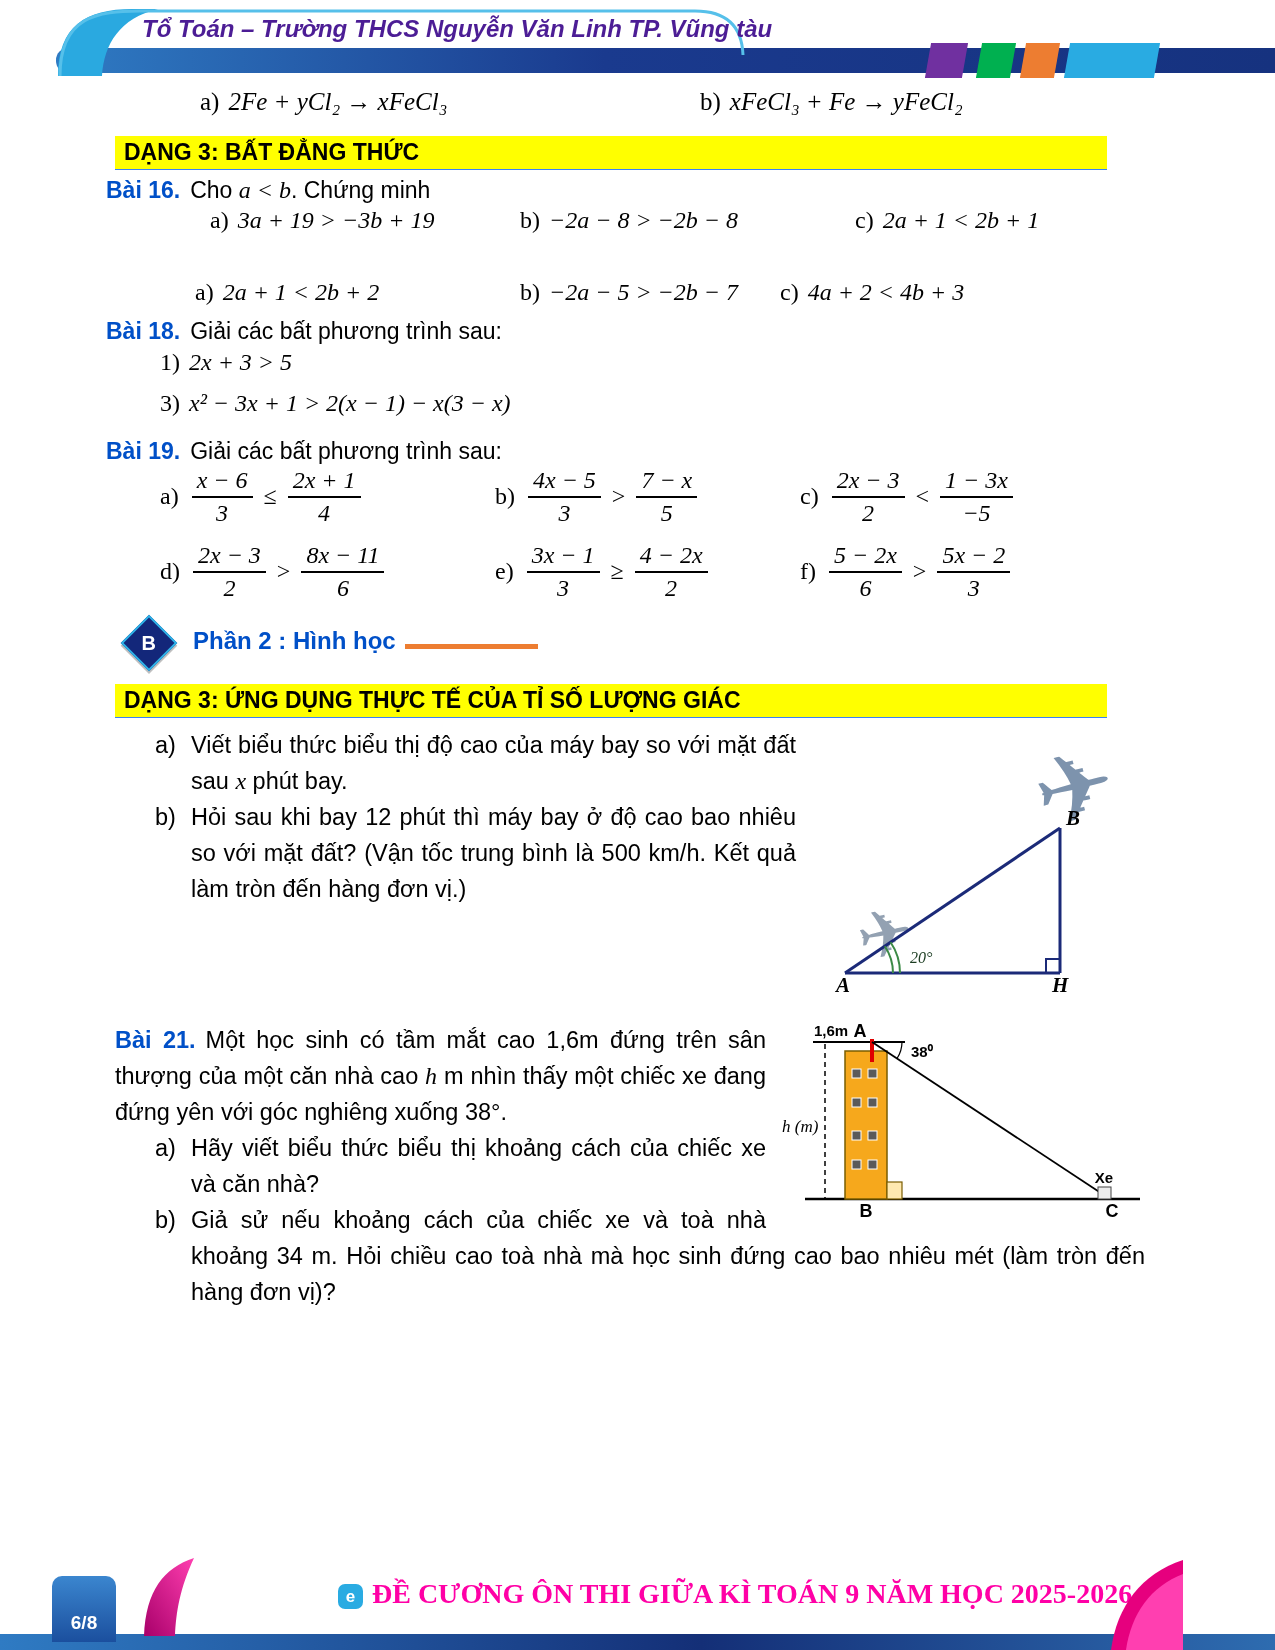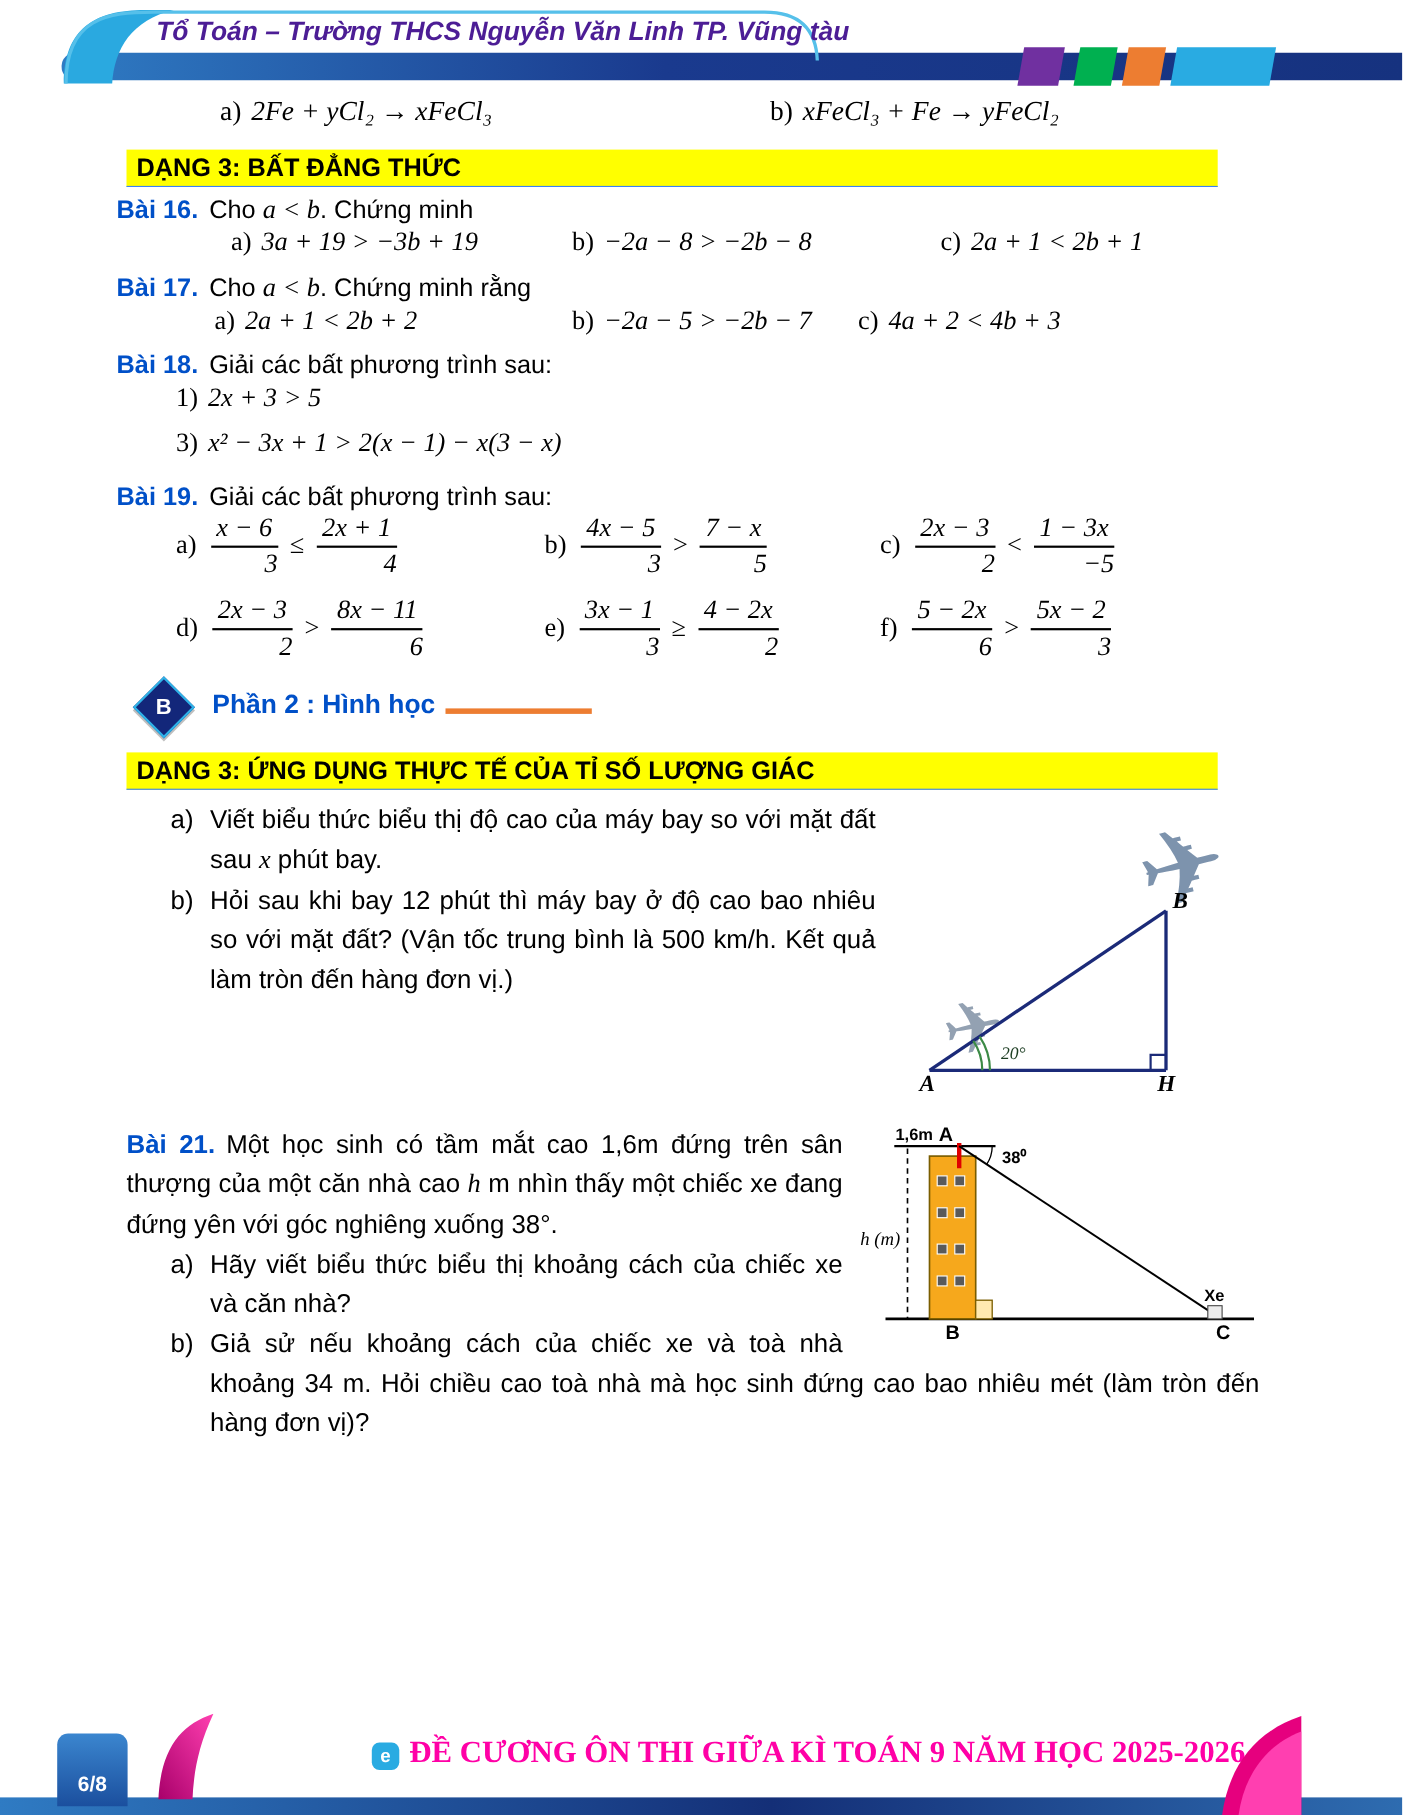--- a/index.html
+++ b/index.html
@@ -24,21 +24,21 @@
   .yellow-heading{position:absolute;left:115px;width:983px;height:33px;background:#ffff00;font-size:23px;font-weight:bold;
                   line-height:33px;padding-left:9px;border-bottom:1px solid #3b82f6;}
 
   .row{position:absolute;left:0;width:1047px;height:42px;}
   .mi{position:absolute;top:0;font-family:"Liberation Serif",serif;font-style:italic;font-size:24px;white-space:nowrap;}
   .mi .lbl{font-style:normal;margin-right:9px;}
 
   
   .fitem{position:absolute;top:0;display:inline-flex;align-items:center;font-family:"Liberation Serif",serif;font-size:24px;white-space:nowrap;}
   .fitem .flbl{margin-right:13px;}
-  .frac{display:inline-flex;flex-direction:column;align-items:flex-end;line-height:1.12;font-style:italic;}
+  .frac{display:inline-flex;flex-direction:column;align-items:center;line-height:1.12;font-style:italic;}
   .frac .num{border-bottom:2px solid #000;padding:0 5px 2px;}
   .frac .den{padding-top:2px;}
   .fop{margin:0 11px;font-style:normal;}
 
   
   .partb{position:absolute;left:115px;top:620px;width:700px;height:48px;}
   .diamond{position:absolute;left:14px;top:3px;width:36px;height:36px;background:#13277a;border:2px solid #2fb3e8;
            transform:rotate(45deg);display:flex;align-items:center;justify-content:center;box-shadow:2px 2px 0 rgba(0,0,0,.25);}
   .diamond span{transform:rotate(-45deg);color:#fff;font-weight:bold;font-size:20px;}
   .partb-title{position:absolute;left:78px;top:7px;font-size:24px;font-weight:bold;color:#0050c8;white-space:nowrap;}
@@ -99,23 +99,20 @@
 
   <div class="text-line" style="top:173px">
     <span class="bai-label">Bài 16.</span><span>Cho </span><span class="m" style="font-size:24px">a &lt; b</span><span>. Chứng minh</span>
   </div>
   <div class="row" style="top:207px">
     <span class="mi" style="left:210px"><span class="lbl">a)</span><span>3a + 19 &gt; −3b + 19</span></span>
     <span class="mi" style="left:520px"><span class="lbl">b)</span><span>−2a − 8 &gt; −2b − 8</span></span>
     <span class="mi" style="left:855px"><span class="lbl">c)</span><span>2a + 1 &lt; 2b + 1</span></span>
   </div>
 
-  <div class="text-line" style="top:244px">
-    <span class="bai-label">Bài 17.</span><span>Cho </span><span class="m" style="font-size:24px">a &lt; b</span><span>. Chứng minh rằng</span>
-  </div>
   <div class="row" style="top:279px">
     <span class="mi" style="left:195px"><span class="lbl">a)</span><span>2a + 1 &lt; 2b + 2</span></span>
     <span class="mi" style="left:520px"><span class="lbl">b)</span><span>−2a − 5 &gt; −2b − 7</span></span>
     <span class="mi" style="left:780px"><span class="lbl">c)</span><span>4a + 2 &lt; 4b + 3</span></span>
   </div>
 
   <div class="text-line" style="top:314px">
     <span class="bai-label">Bài 18.</span><span>Giải các bất phương trình sau:</span>
   </div>
   <div class="row" style="top:349px">

